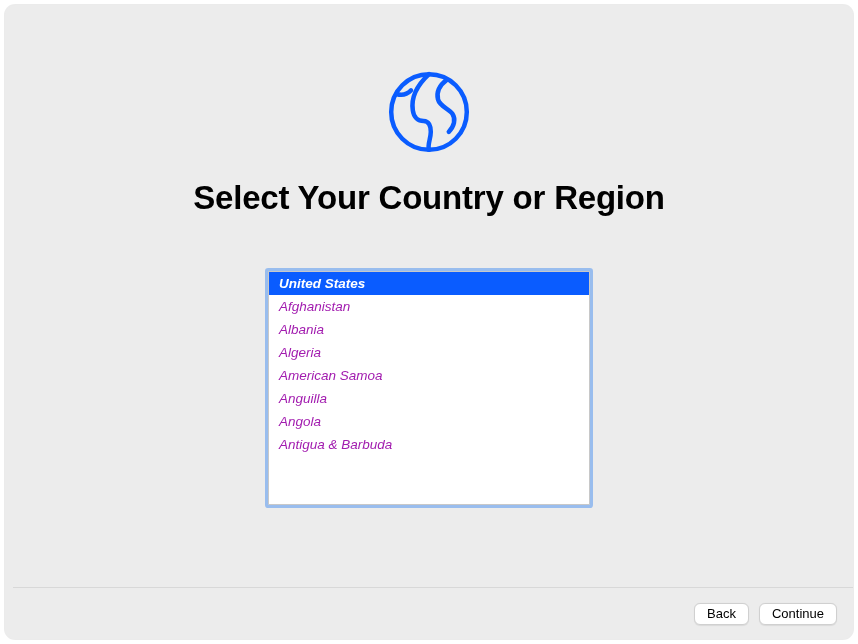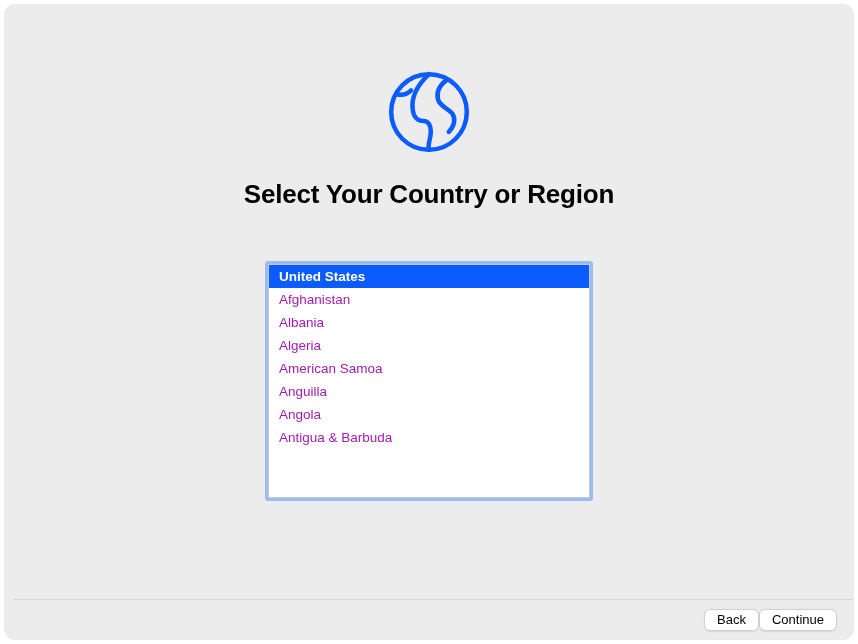--- a/index.html
+++ b/index.html
@@ -33,60 +33,62 @@
       display: flex;
       align-items: center;
       justify-content: center;
     }
     .globe-icon svg {
       width: 90px;
       height: 90px;
     }
     .title {
       margin-top: 22px;
-      font-size: 26px;
+      font-size: 33px;
       font-weight: 700;
       color: #000;
       letter-spacing: -0.2px;
     }
     .listbox {
       margin-top: 54px;
       width: 322px;
       height: 234px;
       background: #fff;
       border: 1px solid #c8c8c8;
       box-shadow: 0 0 0 3px rgba(0,103,244,0.35);
       border-radius: 1px;
       overflow-y: auto;
       overflow-x: hidden;
+      font-style: italic;
     }
     .list-item {
       padding: 1px 10px 1px 10px;
       font-size: 13.5px;
       line-height: 21px;
       color: #a21caf;
       cursor: default;
       white-space: nowrap;
     }
     .list-item.selected {
       background: #0a5cff;
       color: #fff;
       font-weight: 600;
     }
     .footer {
       position: absolute;
       bottom: 0;
       left: 8px;
       right: 0;
-      height: 40px;
+      height: 52px;
       border-top: 1px solid #d8d8d8;
       display: flex;
       align-items: center;
       justify-content: flex-end;
       padding-right: 16px;
+      gap: 10px;
     }
     .btn {
       background: #fff;
       border: 1px solid #d0d0d0;
       border-radius: 6px;
       font-size: 13px;
       color: #000;
       padding: 3px 12px;
       height: 22px;
       line-height: 14px;

